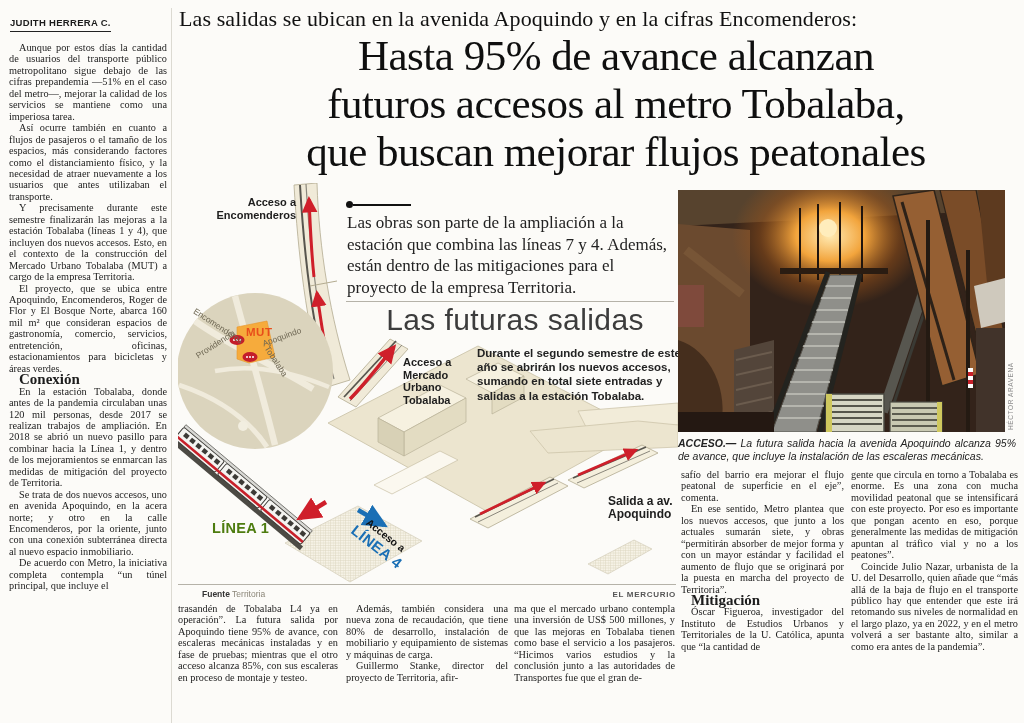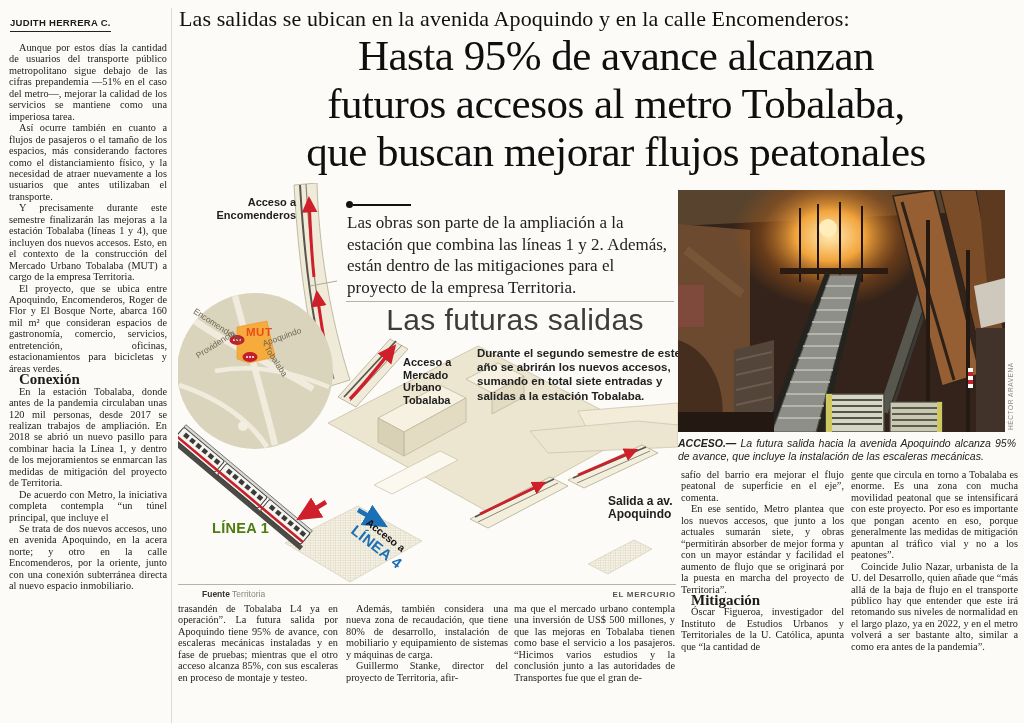--- a/index.html
+++ b/index.html
@@ -57,34 +57,34 @@
 
   <div class="abs vrule" style="left:171px;top:8px;height:715px;"></div>
 
   <div class="abs serifbody" style="left:9px;top:42px;width:158px;height:681px;">
     <p>Aunque por estos días la cantidad de usuarios del transporte público metropolitano sigue debajo de las cifras prepandemia —51% en el caso del metro—, mejorar la calidad de los servicios se mantiene como una imperiosa tarea.</p>
     <p>Así ocurre también en cuanto a flujos de pasajeros o el tamaño de los espacios, más considerando factores como el distanciamiento físico, y la necesidad de atraer nuevamente a los usuarios que antes utilizaban el transporte.</p>
     <p>Y precisamente durante este semestre finalizarán las mejoras a la estación Tobalaba (líneas 1 y 4), que incluyen dos nuevos accesos. Esto, en el contexto de la construcción del Mercado Urbano Tobalaba (MUT) a cargo de la empresa Territoria.</p>
     <p>El proyecto, que se ubica entre Apoquindo, Encomenderos, Roger de Flor y El Bosque Norte, abarca 160 mil m² que consideran espacios de gastronomía, comercio, servicios, entretención, oficinas, estacionamientos para bicicletas y áreas verdes.</p>
     <p class="colsub">Conexión</p>
     <p>En la estación Tobalaba, donde antes de la pandemia circulaban unas 120 mil personas, desde 2017 se realizan trabajos de ampliación. En 2018 se abrió un nuevo pasillo para combinar hacia la Línea 1, y dentro de los mejoramientos se enmarcan las medidas de mitigación del proyecto de Territoria.</p>
+    <p>Se trata de dos nuevos accesos, uno en avenida Apoquindo, en la acera norte; y otro en la calle Encomenderos, por la oriente, junto con una conexión subterránea directa al nuevo espacio inmobiliario.</p>
     <p>De acuerdo con Metro, la iniciativa completa contempla “un túnel principal, que incluye el</p>
-    <p>Se trata de dos nuevos accesos, uno en avenida Apoquindo, en la acera norte; y otro en la calle Encomenderos, por la oriente, junto con una conexión subterránea directa al nuevo espacio inmobiliario.</p>
-  </div>
-
-  <div class="abs kicker" style="left:179px;top:6px;">Las salidas se ubican en la avenida Apoquindo y en la calle Encomenderos:</div>
+  </div>
+
+  <div class="abs kicker" style="left:179px;top:6px;">Las salidas se ubican en la avenida Apoquindo y en la cifras Encomenderos:</div>
   <div class="abs headline" style="left:196px;top:32px;width:840px;text-align:center;">
     <div>Hasta 95% de avance alcanzan</div>
     <div>futuros accesos al metro Tobalaba,</div>
     <div>que buscan mejorar flujos peatonales</div>
   </div>
 
   <div class="abs deckdot" style="left:346px;top:201px;"></div>
   <div class="abs deckline" style="left:353px;top:204px;width:58px;"></div>
-  <div class="abs deck" style="left:347px;top:212px;width:322px;">Las obras son parte de la ampliación a la estación que combina las líneas 1 y 2. Además, están dentro de las mitigaciones para el proyecto de la empresa Territoria.</div>
+  <div class="abs deck" style="left:347px;top:212px;width:322px;">Las obras son parte de la ampliación a la estación que combina las líneas 7 y 4. Además, están dentro de las mitigaciones para el proyecto de la empresa Territoria.</div>
   <div class="abs hrule" style="left:346px;top:301px;width:328px;"></div>
 
   <svg class="abs" style="left:178px;top:183px;" width="500" height="417" viewBox="0 0 500 417">
     <defs>
       <pattern id="hatch" width="5" height="5" patternUnits="userSpaceOnUse">
         <rect width="5" height="5" fill="#f6f2e6"></rect>
         <path d="M0 0H5 M0 2.5H5 M0 5H5 M0 0V5 M2.5 0V5" stroke="#ddd6c0" stroke-width="0.5"></path>
       </pattern>
       <marker id="arrR" markerWidth="7" markerHeight="7" refX="4.5" refY="2.6" orient="auto">
         <path d="M0,0 L5.5,2.6 L0,5.2 Z" fill="#cf1f2a"></path>

